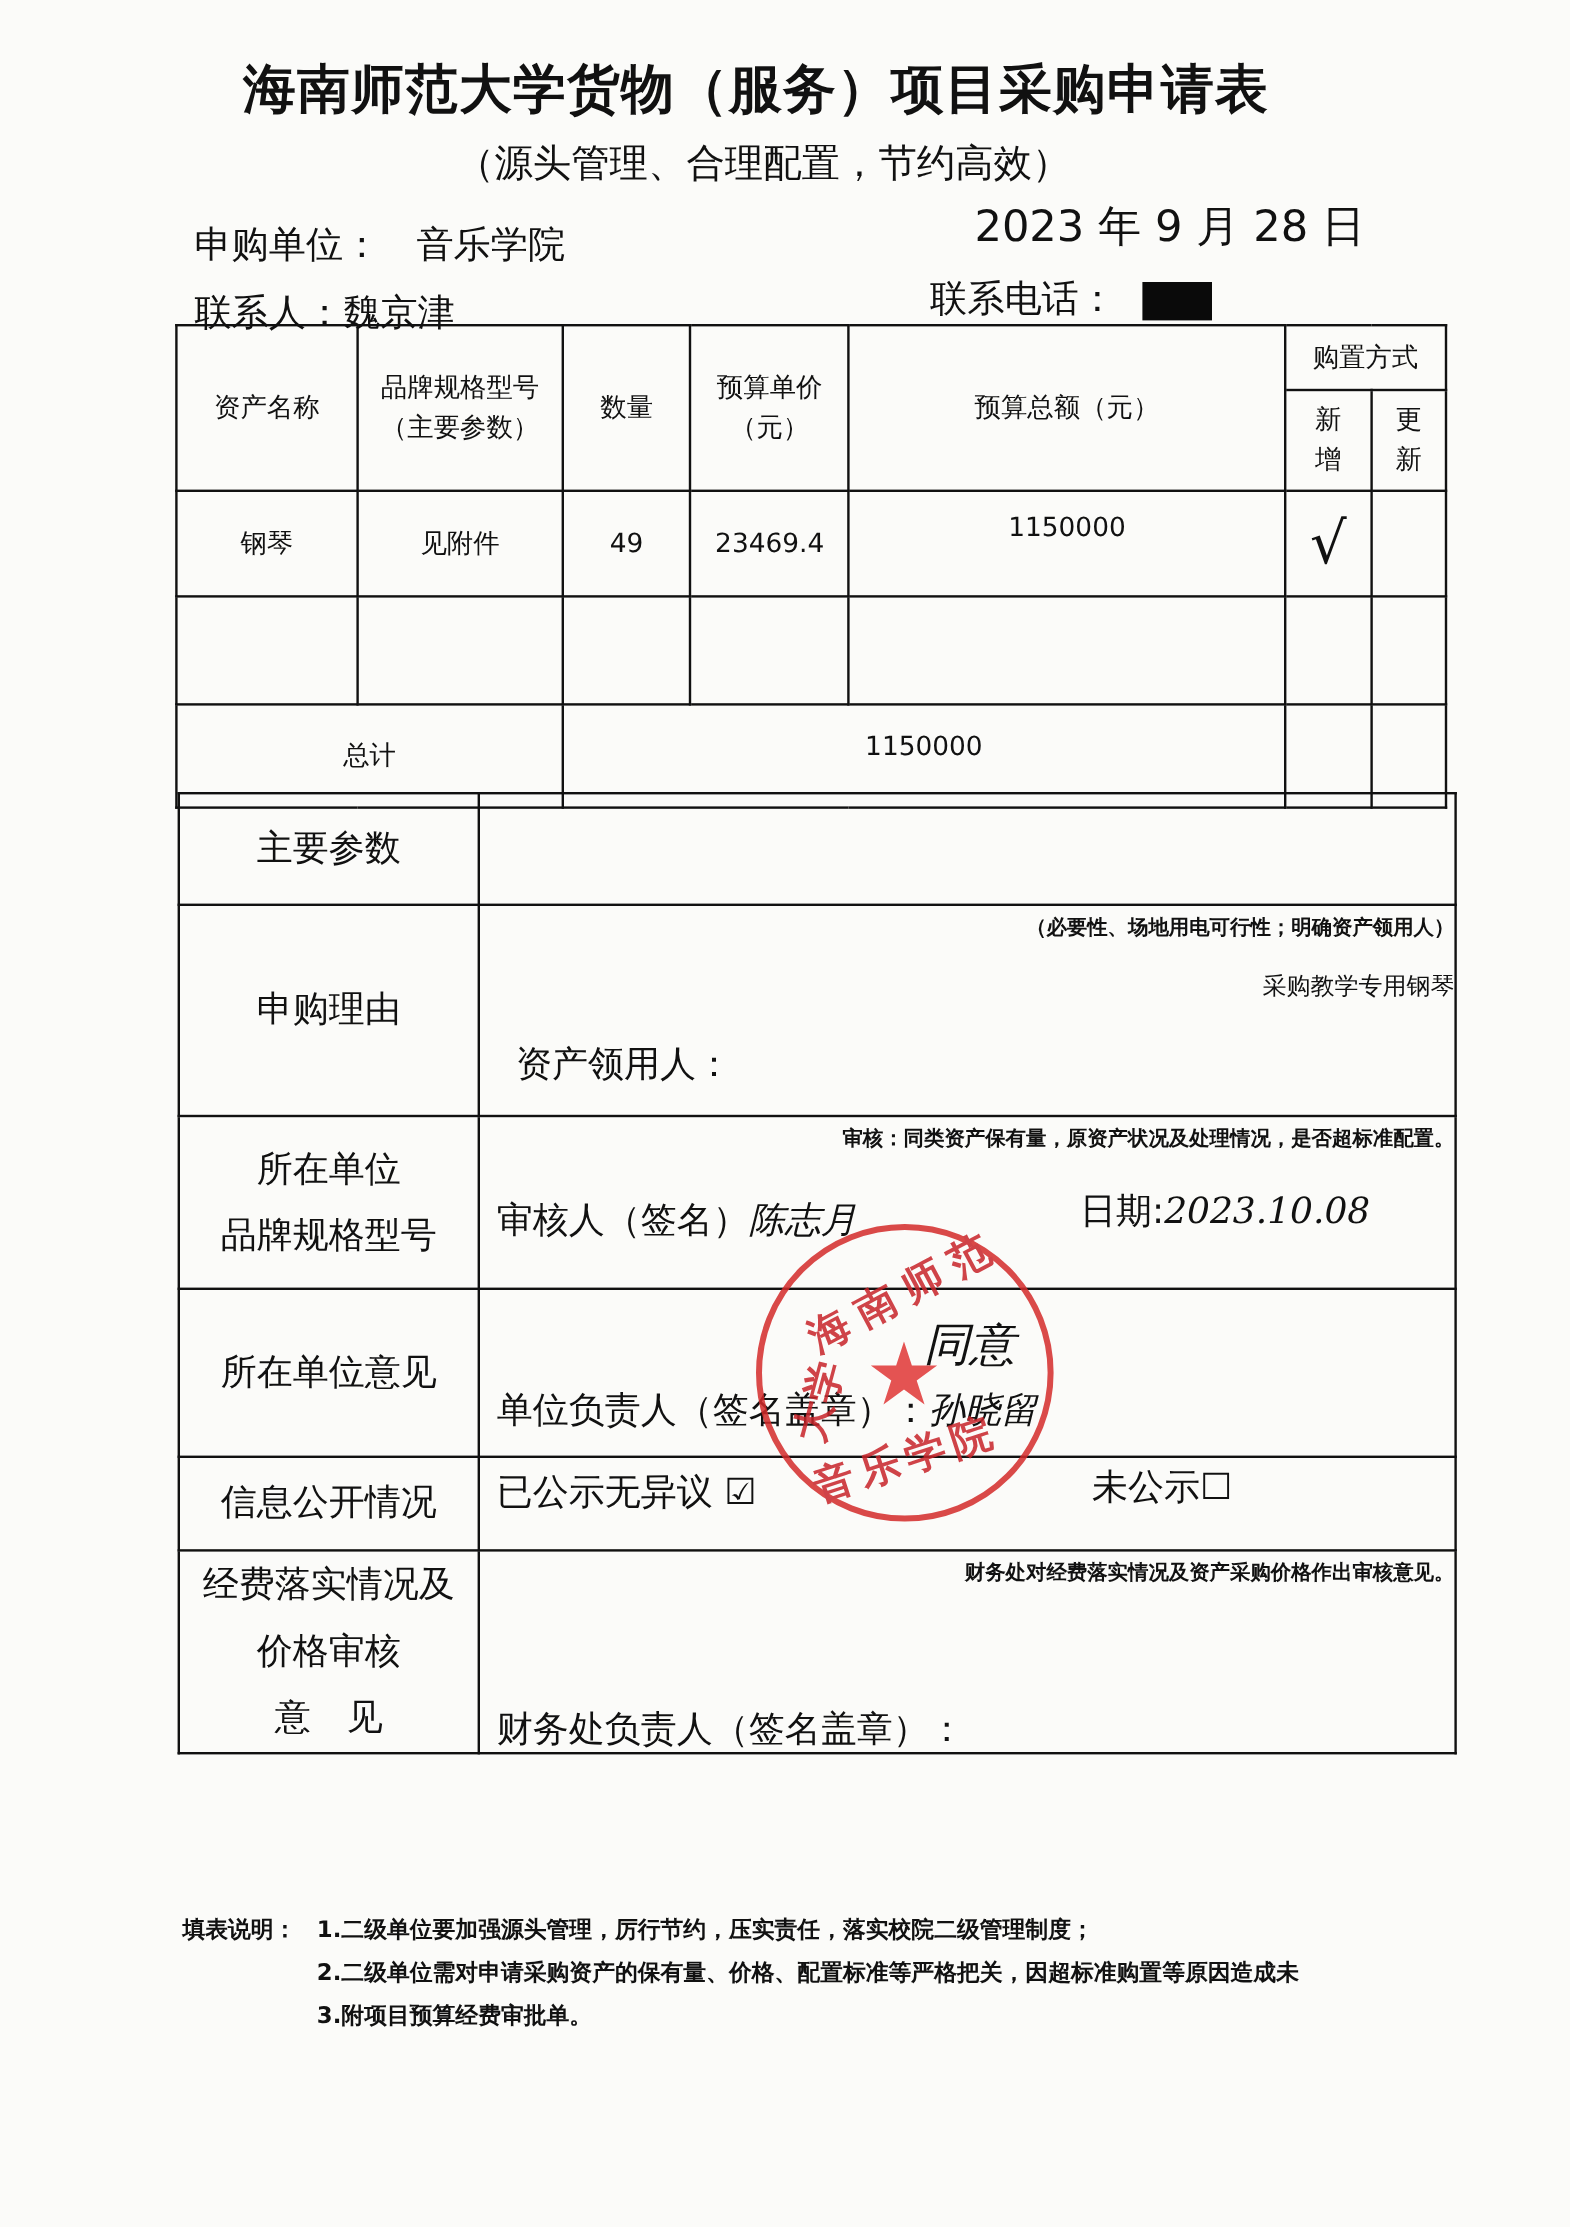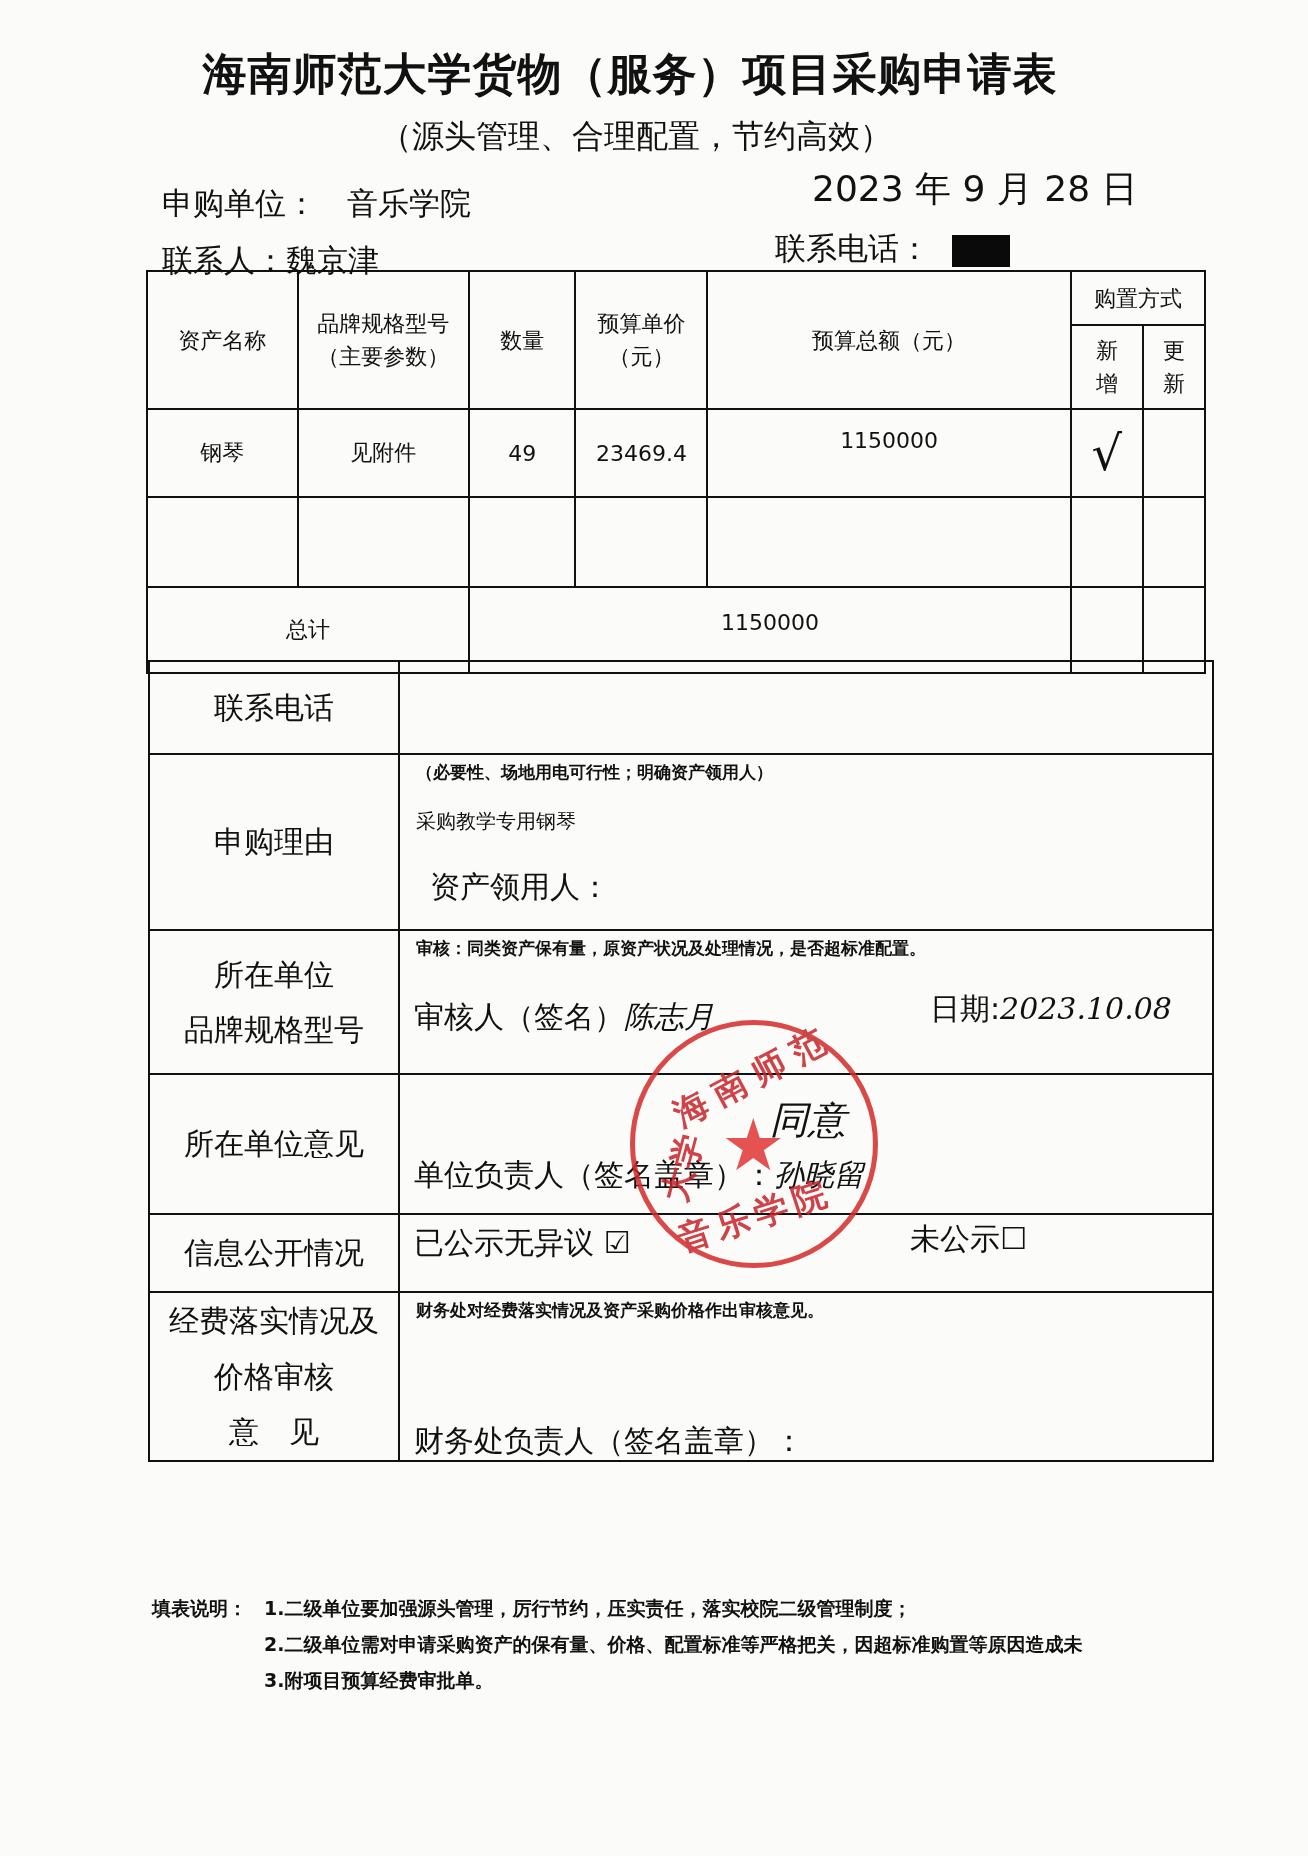--- a/index.html
+++ b/index.html
@@ -26,21 +26,21 @@
     .mode-sub { font-size: 22px; line-height: 1.5; }
     .data-row td { font-size: 22px; height: 88px; }
     .check-mark { font-size: 48px; font-family: "DejaVu Sans", sans-serif; font-weight: normal; line-height: 1; }
     .empty-row td { height: 90px; }
     .total-row td { height: 86px; }
     .total-label { font-size: 28px; }
 
     .opinion-table { position: absolute; top: 660px; left: 148px; width: 1064px; border-collapse: collapse; table-layout: fixed; }
     .opinion-table td { border: 2.5px solid #111; vertical-align: top; }
     .opinion-table td.label { text-align: center; vertical-align: middle; font-size: 30px; line-height: 1.85; }
-    .opinion-table td.content { position: relative; padding: 6px 16px; }
+    .opinion-table td.content { position: relative; padding: 6px 0; text-align: right; }
     .hint { font-size: 17px; font-weight: bold; }
     .body-text { font-size: 20px; margin-top: 24px; }
     .sig-line { font-size: 30px; position: absolute; }
     .row-funding td { height: 93px; }
     .row-reason td { height: 176px; }
     .row-asset td { height: 144px; }
     .row-unit td { height: 140px; }
     .row-public td { height: 78px; }
     .row-finance td { height: 165px; }
     .row-leader td { height: 120px; }
@@ -138,42 +138,42 @@
 </tbody>
   </table>
 
 <table class="opinion-table">
   <colgroup>
       <col style="width:250px">
       <col style="width:814px">
     </colgroup>
   <tbody>
       <tr class="row-funding">
-    <td class="label">联系电话</td>
+    <td class="label">主要参数</td>
     <td class="content"></td>
   </tr>
   <tr class="row-reason">
     <td class="label">申购理由</td>
     <td class="content">
       <div class="hint">（必要性、场地用电可行性；明确资产领用人）</div>
       <div class="body-text">采购教学专用钢琴</div>
       <div class="sig-line" style="left:30px;top:112px">资产领用人：</div>
     </td>
   </tr>
   <tr class="row-asset">
     <td class="label">
       <div>所在单位</div>
       <div>品牌规格型号</div>
     </td>
     <td class="content">
       <div class="hint">审核：同类资产保有量，原资产状况及处理情况，是否超标准配置。</div>
       <div class="sig-line" style="left:14px;top:66px">
         <span>审核人（签名）</span><span class="hw">陈志月</span>
       </div>
-      <div class="sig-line" style="left:530px;top:58px">
+      <div class="sig-line" style="left:500px;top:58px">
         <span>日期:</span><span class="hw">2023.10.08</span>
       </div>
     </td>
   </tr>
   <tr class="row-unit">
     <td class="label">所在单位意见</td>
     <td class="content">
       <div class="sig-line hw" style="left:370px;top:20px;font-size:38px">同意</div>
       <div class="sig-line" style="left:14px;top:80px">
         <span>单位负责人（签名盖章）：</span><span class="hw">孙晓留</span>

